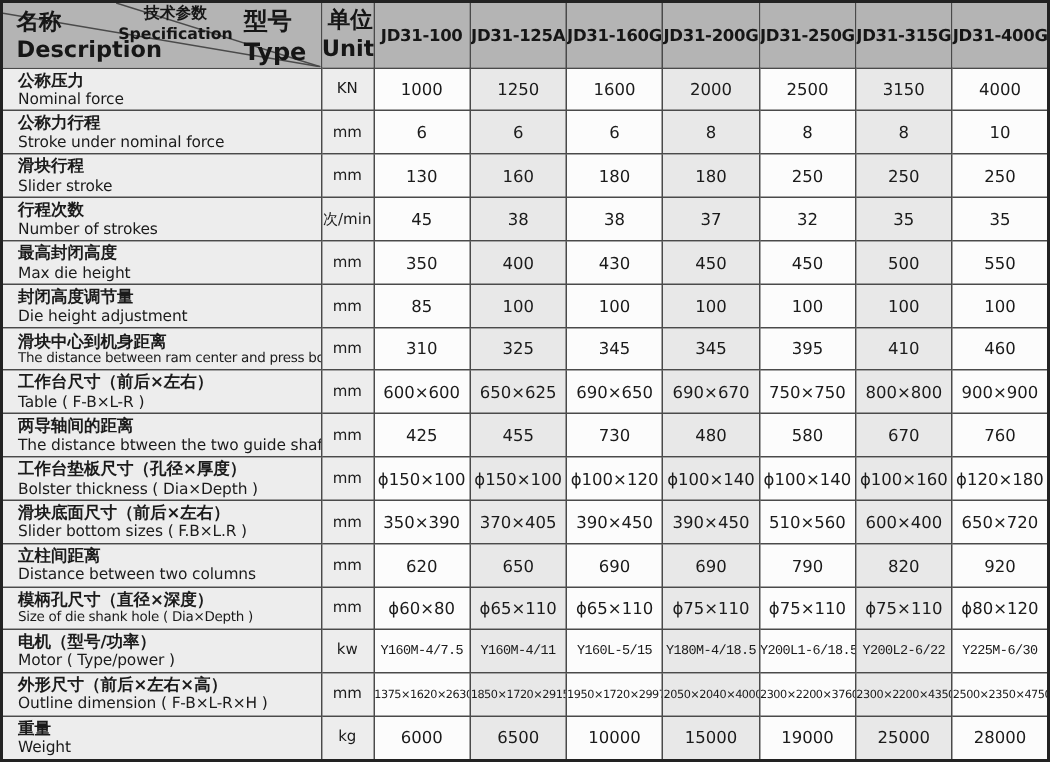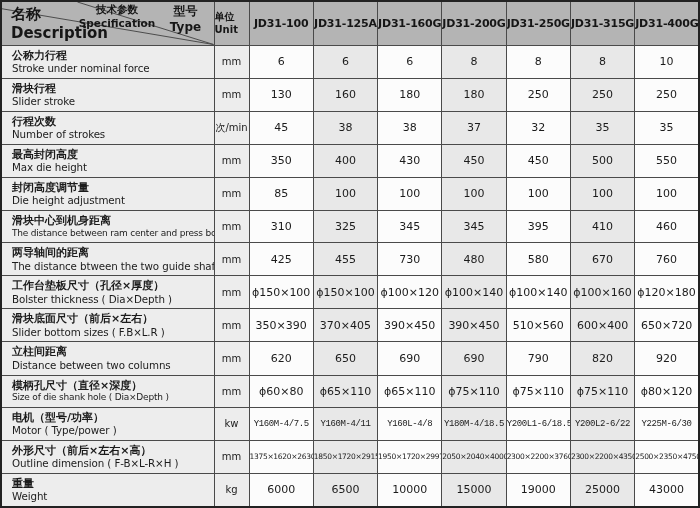--- a/index.html
+++ b/index.html
@@ -18,23 +18,23 @@
     padding:0;overflow:hidden;white-space:nowrap;
     vertical-align:middle;
   }
   thead tr{height:44px;}
   tbody tr{height:28px;}
   th{background:var(--header-bg,#b4b4b4);font-size:11px;font-weight:bold;color:#161616;}
   th.model{letter-spacing:-0.2px;}
   .corner{position:relative;padding:0;}
   .corner .diag{position:absolute;left:0;top:0;width:100%;height:100%;}
   .c-spec{position:absolute;left:58px;top:1px;width:114px;text-align:center;line-height:1.3;font-size:10.5px;}
-  .c-type{position:absolute;right:5px;top:2px;width:46px;text-align:center;line-height:1.3;font-size:12px;}
+  .c-type{position:absolute;right:5px;top:2px;width:46px;text-align:left;line-height:1.3;font-size:16px;}
   .c-name{position:absolute;left:9px;bottom:2px;text-align:left;line-height:1.25;font-size:15px;}
-  .unit-h{text-align:left;line-height:1.3;font-size:10px;}
+  .unit-h{text-align:right;line-height:1.3;font-size:15px;}
   td.lab{
     background:var(--label-bg,#ededed);
     text-align:left;padding:1px 4px 1px 10px;line-height:1.22;
   }
   td.lab .zh{font-weight:bold;font-size:11px;}
   td.lab .en{font-size:10.3px;letter-spacing:-0.1px;}
   td.lab .en.small{font-size:9px;letter-spacing:-0.2px;}
   td.unit{
     background:var(--label-bg,#ededed);
     text-align:center;font-size:10px;
@@ -91,20 +91,34 @@
       <th class="model">JD31-160G</th>
       <th class="model">JD31-200G</th>
       <th class="model">JD31-250G</th>
       <th class="model">JD31-315G</th>
       <th class="model">JD31-400G</th>
     </tr>
   </thead>
   <tbody>
       <tr>
         <td class="lab">
+          <div class="zh">公称压力</div>
+          <div class="en">Nominal force</div>
+        </td>
+        <td class="unit">KN</td>
+        <td class="val">1000</td>
+        <td class="val gray">1250</td>
+        <td class="val">1600</td>
+        <td class="val gray">2000</td>
+        <td class="val">2500</td>
+        <td class="val gray">3150</td>
+        <td class="val">4000</td>
+      </tr>
+      <tr>
+        <td class="lab">
           <div class="zh">公称力行程</div>
           <div class="en">Stroke under nominal force</div>
         </td>
         <td class="unit">mm</td>
         <td class="val">6</td>
         <td class="val gray">6</td>
         <td class="val">6</td>
         <td class="val gray">8</td>
         <td class="val">8</td>
         <td class="val gray">8</td>
@@ -175,20 +189,34 @@
         <td class="val">310</td>
         <td class="val gray">325</td>
         <td class="val">345</td>
         <td class="val gray">345</td>
         <td class="val">395</td>
         <td class="val gray">410</td>
         <td class="val">460</td>
       </tr>
       <tr>
         <td class="lab">
+          <div class="zh">工作台尺寸（前后×左右）</div>
+          <div class="en">Table ( F-B×L-R )</div>
+        </td>
+        <td class="unit">mm</td>
+        <td class="val">600×600</td>
+        <td class="val gray">650×625</td>
+        <td class="val">690×650</td>
+        <td class="val gray">690×670</td>
+        <td class="val">750×750</td>
+        <td class="val gray">800×800</td>
+        <td class="val">900×900</td>
+      </tr>
+      <tr>
+        <td class="lab">
           <div class="zh">两导轴间的距离</div>
           <div class="en">The distance btween the two guide shaft</div>
         </td>
         <td class="unit">mm</td>
         <td class="val">425</td>
         <td class="val gray">455</td>
         <td class="val">730</td>
         <td class="val gray">480</td>
         <td class="val">580</td>
         <td class="val gray">670</td>
@@ -251,21 +279,21 @@
         <td class="val">ϕ80×120</td>
       </tr>
       <tr>
         <td class="lab">
           <div class="zh">电机（型号/功率）</div>
           <div class="en">Motor ( Type/power )</div>
         </td>
         <td class="unit">kw</td>
         <td class="val vmed">Y160M-4/7.5</td>
         <td class="val gray vmed">Y160M-4/11</td>
-        <td class="val vmed">Y160L-4/8</td>
+        <td class="val vmed">Y160L-5/15</td>
         <td class="val gray vmed">Y180M-4/18.5</td>
         <td class="val vmed">Y200L1-6/18.5</td>
         <td class="val gray vmed">Y200L2-6/22</td>
         <td class="val vmed">Y225M-6/30</td>
       </tr>
       <tr>
         <td class="lab">
           <div class="zh">外形尺寸（前后×左右×高）</div>
           <div class="en">Outline dimension ( F-B×L-R×H )</div>
         </td>
@@ -283,16 +311,16 @@
           <div class="zh">重量</div>
           <div class="en">Weight</div>
         </td>
         <td class="unit">kg</td>
         <td class="val">6000</td>
         <td class="val gray">6500</td>
         <td class="val">10000</td>
         <td class="val gray">15000</td>
         <td class="val">19000</td>
         <td class="val gray">25000</td>
-        <td class="val">43000</td>
+        <td class="val">28000</td>
       </tr>
     </tbody>
 </table>
 
 </body></html>

